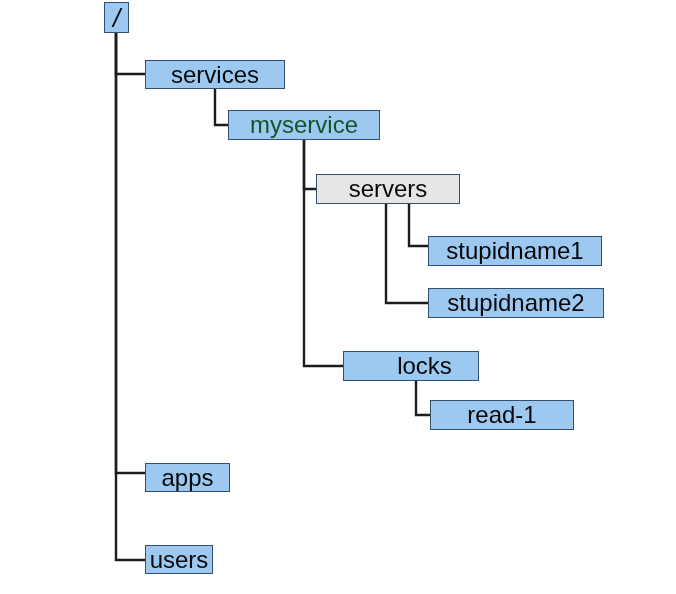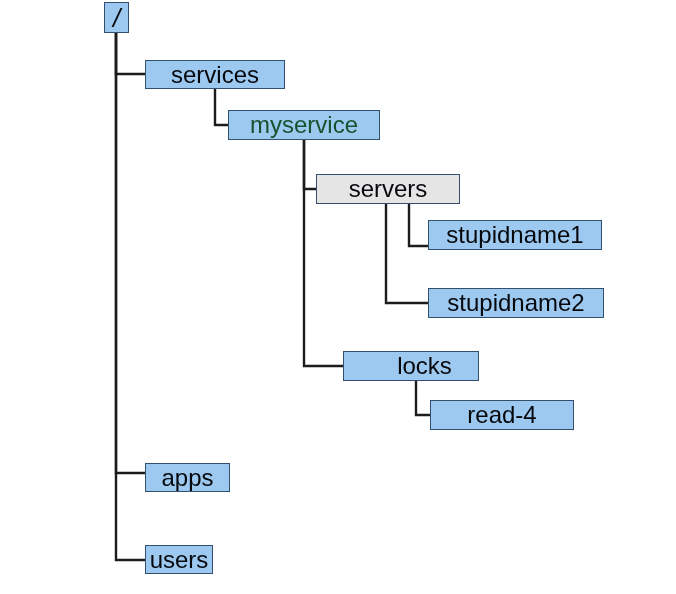--- a/index.html
+++ b/index.html
@@ -69,31 +69,31 @@
       </div>
       <div class="node" style="left: 145px; top: 60px; width: 140px; height: 29px; background: rgb(157, 200, 239); border-color: rgb(50, 80, 110); color: rgb(6, 8, 12);">
         <span>services</span>
       </div>
       <div class="node" style="left: 228px; top: 110px; width: 152px; height: 30px; background: rgb(157, 200, 239); border-color: rgb(50, 80, 110); color: #14532d;">
         <span>myservice</span>
       </div>
       <div class="node" style="left: 316px; top: 174px; width: 144px; height: 30px; background: #e5e5e5; border-color: rgb(50, 80, 110); color: rgb(6, 8, 12);">
         <span>servers</span>
       </div>
-      <div class="node" style="left: 428px; top: 220px; width: 174px; height: 30px; background: rgb(157, 200, 239); border-color: rgb(50, 80, 110); color: rgb(6, 8, 12);">
+      <div class="node" style="left: 428px; top: 236px; width: 174px; height: 30px; background: rgb(157, 200, 239); border-color: rgb(50, 80, 110); color: rgb(6, 8, 12);">
         <span>stupidname1</span>
       </div>
       <div class="node" style="left: 428px; top: 288px; width: 176px; height: 30px; background: rgb(157, 200, 239); border-color: rgb(50, 80, 110); color: rgb(6, 8, 12);">
         <span>stupidname2</span>
       </div>
       <div class="node" style="left: 343px; top: 351px; width: 136px; height: 30px; background: rgb(157, 200, 239); border-color: rgb(50, 80, 110); color: rgb(6, 8, 12); padding-left: 36px;">
         <span>locks</span>
       </div>
       <div class="node" style="left: 430px; top: 400px; width: 144px; height: 30px; background: rgb(157, 200, 239); border-color: rgb(50, 80, 110); color: rgb(6, 8, 12);">
-        <span>read-4</span>
+        <span>read-1</span>
       </div>
       <div class="node" style="left: 145px; top: 463px; width: 85px; height: 29px; background: rgb(157, 200, 239); border-color: rgb(50, 80, 110); color: rgb(6, 8, 12);">
         <span>apps</span>
       </div>
       <div class="node" style="left: 145px; top: 545px; width: 68px; height: 29px; background: rgb(157, 200, 239); border-color: rgb(50, 80, 110); color: rgb(6, 8, 12);">
         <span>users</span>
       </div>
     </div>
 
 </div>

